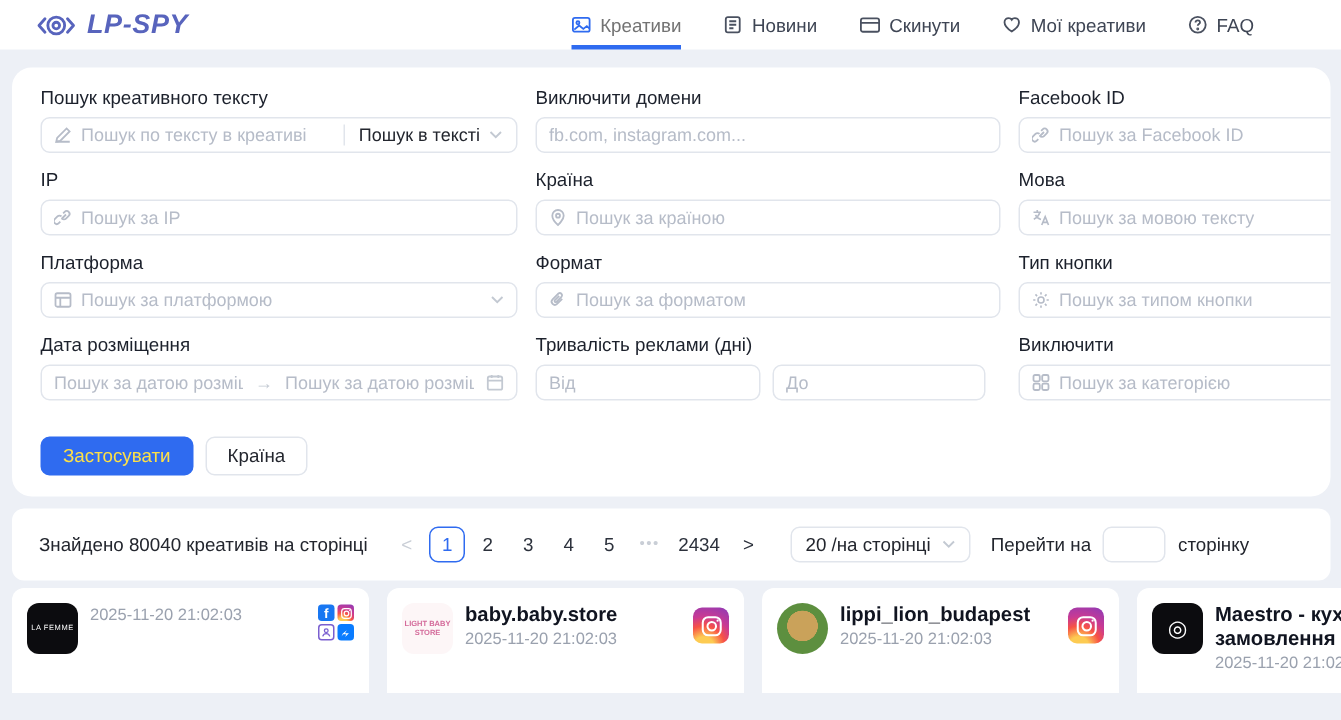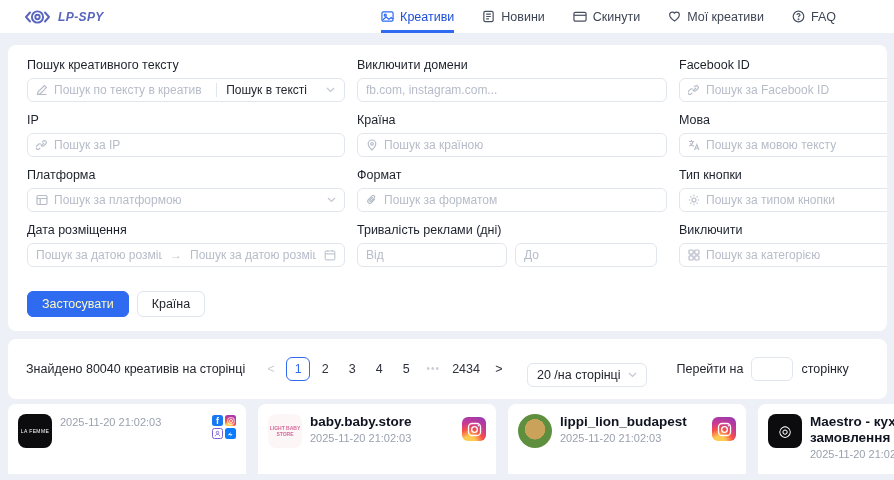--- a/index.html
+++ b/index.html
@@ -9,93 +9,93 @@
     background:#edf0f6;
     color:#1c212c;
   }
   
   .header {
     height:33px; background:#fff;
     display:flex; align-items:stretch; justify-content:space-between;
     padding:0 58px 0 24px;
   }
   .logo { display:flex; align-items:center; gap:7px; }
-  .logo-text { color:#5864bd; font-weight:bold; font-style:italic; font-size:12px; letter-spacing:.4px; }
+  .logo-text { color:#5864bd; font-weight:bold; font-style:italic; font-size:18px; letter-spacing:.4px; }
   .nav { display:flex; align-items:stretch; gap:28px; }
   .nav-item {
     display:flex; align-items:center; gap:6px;
     font-size:12.5px; color:#3e4554; cursor:pointer;
     border-bottom:3px solid transparent; padding-top:3px;
   }
   .nav-item svg { stroke:#4a5160; }
-  .nav-item.active { color:#1d4ed8; border-bottom-color:#2f6bf0;text-align:center; }
+  .nav-item.active { color:#737373; border-bottom-color:#2f6bf0;text-align:center; }
   .nav-item.active svg { stroke:#2f6bf0; }
 
   
   .panel {
     background:#fff; border-radius:8px;
     margin:12px 7px 0 8px; overflow:hidden;
   }
-  .filter-panel { padding:13px 0 14px 19px; }
+  .filter-panel { padding:13px 0 14px 19px;border-radius:13px; }
   .fgrid {
     display:grid; grid-template-columns:318px 310px 300px;
     column-gap:12px; row-gap:11px; width:980px;
   }
   .field-label { font-size:12.5px; font-weight:500; color:#1c212c; margin-bottom:6px; }
   .ctrl {
     height:24px; border:1px solid #e1e5ec; border-radius:6px; background:#fff;
     display:flex; align-items:center; padding:0 8px; gap:6px;
   }
   .ctrl svg.f-ic { flex:none; stroke:#b6bcc8; }
   .ctrl input {
     border:none; outline:none; flex:1; min-width:0;
     font-family:"Liberation Sans", sans-serif; font-size:12px; color:#333; background:transparent;
   }
   .ctrl input::placeholder { color:#b6bcc8; }
   .chev { flex:none; margin-left:auto; }
   .igroup { display:flex; padding:0; }
   .igroup .main { flex:1; display:flex; align-items:center; gap:6px; padding:0 8px; min-width:0; }
   .igroup .addon {
-    border-left:1px solid #e1e5ec; display:flex; align-items:center; gap:19px;
+    border-left:1px solid #e1e5ec; display:flex; align-items:center; gap:6px;
     padding:0 9px; font-size:12px; color:#23262e; cursor:pointer; white-space:nowrap;
   }
   .rangebox { gap:8px; }
   .rangebox .arrow { color:#c3c9d2; font-size:12px; flex:none; }
   .dual { display:flex; gap:8px; }
   .dual .ctrl.from { width:150px;justify-content:center; }
   .dual .ctrl.to { width:142px; }
   .btnrow { display:flex; gap:8px; margin-top:13px; }
   .btn {
     height:26px; padding:0 14px; border-radius:6px; font-size:12.5px;
     display:inline-flex; align-items:center; cursor:pointer;
     font-family:"Liberation Sans", sans-serif;
   }
-  .btn-primary { background:#2f6bf0; color:#fef9c3; border:1px solid #2f6bf0; }
+  .btn-primary { background:#2f6bf0; color:#fde047; border:1px solid #2f6bf0; }
   .btn-default { background:#fff; color:#23262e; border:1px solid #e1e5ec; }
 
   
   .results-panel {
     margin-top:8px; padding:12px 18px;
     display:flex; align-items:center; gap:10px; font-size:12.5px; color:#23262e;
   }
   .pager { display:flex; align-items:center; gap:3px; margin-left:4px; }
   .pg {
     min-width:24px; height:24px; line-height:22px; text-align:center;
     border-radius:6px; border:1px solid transparent; font-size:12.5px;
     color:#2c313c; cursor:pointer; padding:0 3px;
   }
   .pg.active { border-color:#2f6bf0; color:#2f6bf0; }
   .pg.disabled { color:#c9ced6; cursor:default; }
   .pg.dots { color:#c9ced6; letter-spacing:1px; font-size:10px; }
   .size-select {
     height:24px; border:1px solid #e1e5ec; border-radius:6px;
     display:flex; align-items:center; gap:7px; padding:0 9px; cursor:pointer;
-    margin-left:6px; white-space:nowrap;margin-top:12px;
-  }
-  .goto { display:flex; align-items:center; gap:8px; margin-left:20px; white-space:nowrap; }
+    margin-left:6px; white-space:nowrap;
+  }
+  .goto { display:flex; align-items:center; gap:8px; margin-left:4px; white-space:nowrap; }
   .goto input {
     width:42px; height:24px; border:1px solid #e1e5ec; border-radius:6px;
     outline:none; padding:0 6px; font-size:12px;
   }
 
   
   .cards { display:flex; gap:12px; margin:5px 0 0 8px; width:1200px; }
   .card {
     width:238px; flex:none; background:#fff; border-radius:8px 8px 0 0;
     padding:10px 10px 0 10px; height:70px;

